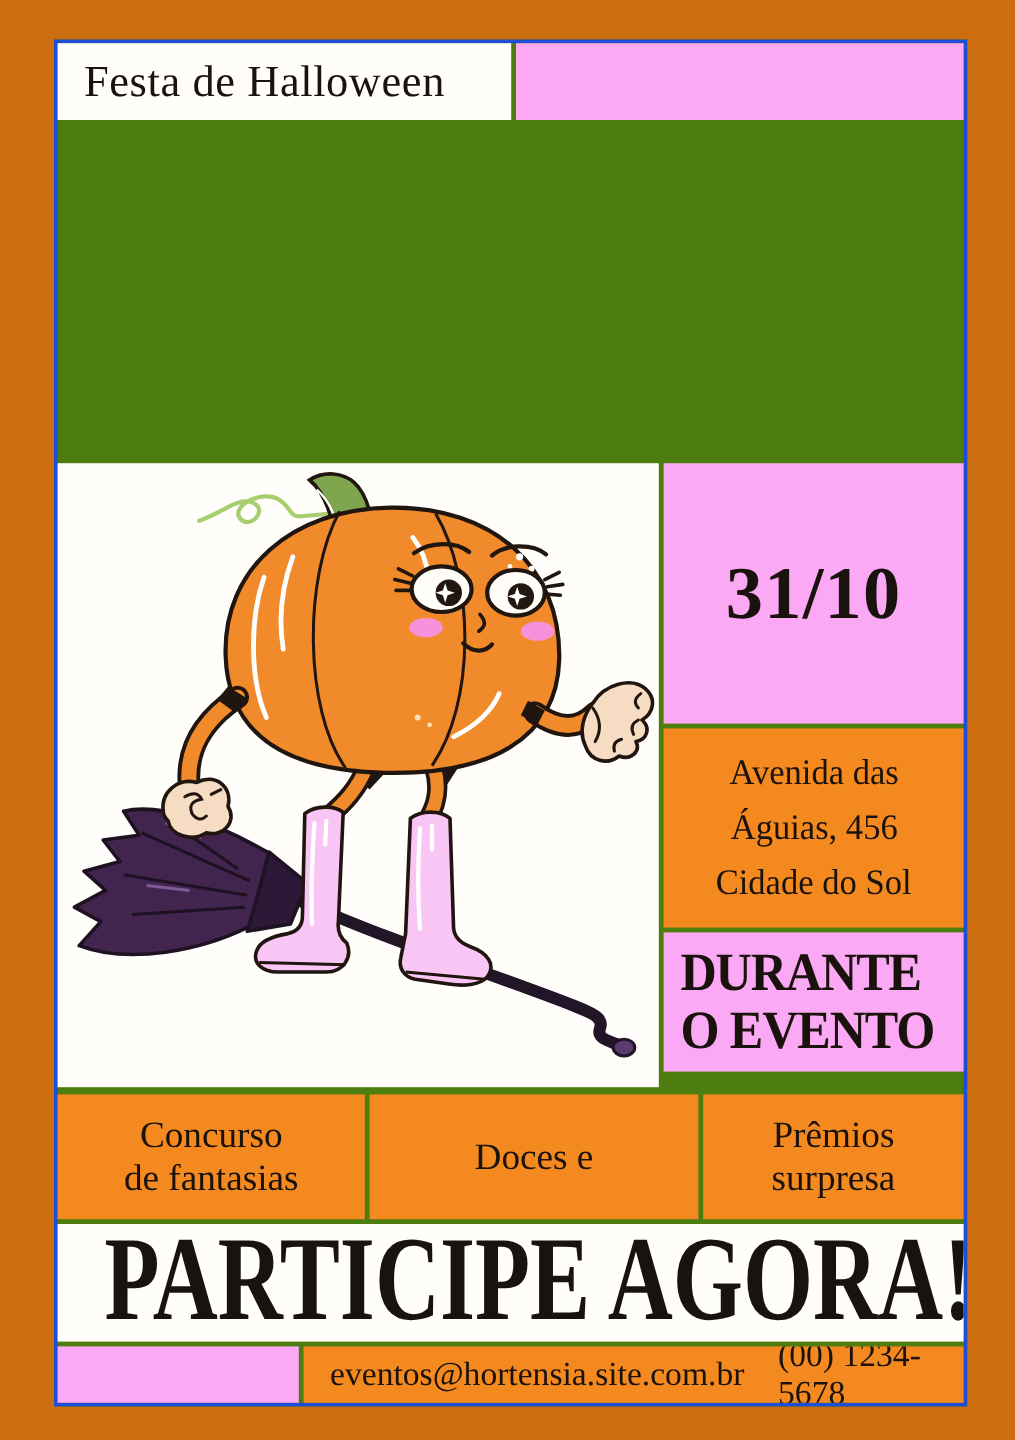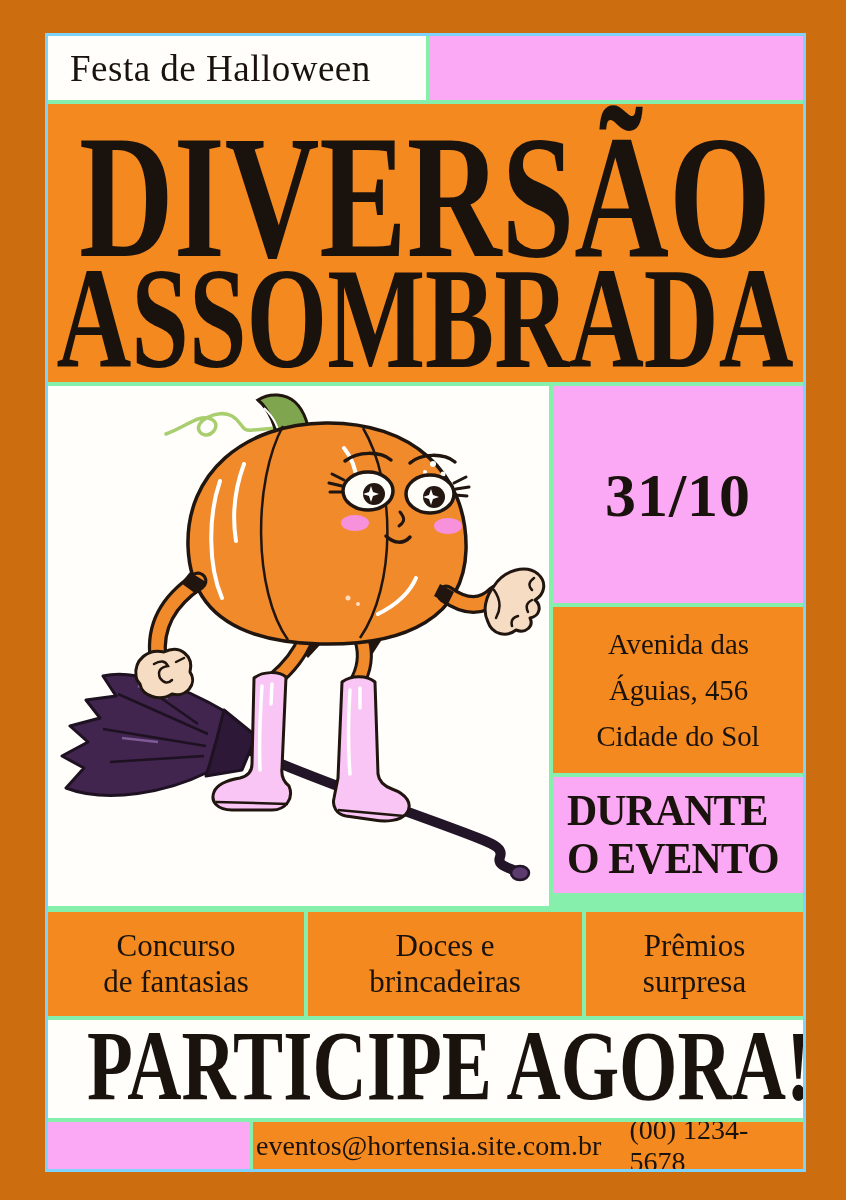--- a/index.html
+++ b/index.html
@@ -7,22 +7,22 @@
   body {
     font-family:"Liberation Serif","DejaVu Serif",serif;
     background:#CC6E10;
     position:relative;
     overflow:hidden;
     color:#1A120D;
   }
   #poster {
     position:absolute; left:45px; top:33px;
     width:755px; height:1133px;
-    background:#86efac;
-    border:3px solid #7dd3fc;
+    background:#4d7c0f;
+    border:3px solid #1d4ed8;
     box-sizing:content-box;
   }
   .blk { position:absolute; overflow:hidden; }
   .orange { background:#F4891F; }
   .pink   { background:#FBA9F5; }
   .white  { background:#FFFEFA; }
 
   
   #event-bar   { left:0;   top:0; width:378px; height:64px; display:flex; align-items:center; }
   #event-bar span { font-size:37px; padding-left:22px; letter-spacing:.5px; }
@@ -55,40 +55,34 @@
   #feature-2 { left:260px; width:274px; }
   #feature-3 { left:538px; width:217px; }
 
   
   #cta-strip { left:0; top:984px; width:755px; height:98px;padding-left:24px; }
   #cta-strip svg { display:block; width:755px; height:98px; }
 
   
   #pink-bottom  { left:0; top:1086px; width:201px; height:47px; }
   #contact-bar  { left:205px; top:1086px; width:550px; height:47px;
-                  display:flex; align-items:center; padding-left:3px; }
+                  display:flex; align-items:center; padding-left:22px; }
   #contact-bar .email { font-size:28px; }
   #contact-bar .phone { font-size:28px; margin-left:28px; }
 </style>
 </head>
 <body>
 
 <div id="poster">
 
   <div class="blk white" id="event-bar">
     <span>Festa de Halloween</span>
   </div>
   <div class="blk pink" id="pink-top"></div>
 
-  <div class="blk orange" id="title-block">
-    <svg viewBox="0 0 755 278">
-      <text class="fatface" x="377" y="152" font-size="176" text-anchor="middle" textLength="692" lengthAdjust="spacingAndGlyphs">DIVERSÃO</text>
-      <text class="fatface" x="377" y="263" font-size="145" text-anchor="middle" textLength="737" lengthAdjust="spacingAndGlyphs">ASSOMBRADA</text>
-    </svg>
-  </div>
 
   <div class="blk white" id="illustration-panel">
     <svg viewBox="0 0 501 520" width="501" height="520">
 
       <g>
         <path d="M196 362 C 270 396, 380 432, 430 452 C 448 459, 455 463, 452 471 C 449 479, 458 481, 468 485" fill="none" stroke="#221527" stroke-width="10" stroke-linecap="round"></path>
         <ellipse cx="472" cy="487" rx="9" ry="7" fill="#5C3B6E" stroke="#221527" stroke-width="2.5"></ellipse>
         <path d="M178 326 C 130 298, 85 283, 55 290 L 68 310 L 38 314 L 52 332 L 22 340 L 40 356 L 14 370 L 36 382 L 18 402 C 60 418, 120 406, 160 386 Q 175 378 182 366 Z" fill="#41254E" stroke="#1E1122" stroke-width="3" stroke-linejoin="round"></path>
         <path d="M160 348 L 70 308 M158 360 L 55 343 M156 370 L 62 376 M150 338 L 90 296" fill="none" stroke="#1E1122" stroke-width="2.5"></path>
         <path d="M176 324 L 208 350 L 194 384 L 158 390 Q 168 358 176 324 Z" fill="#2E1837" stroke="#1E1122" stroke-width="3" stroke-linejoin="round"></path>
@@ -176,21 +170,20 @@
     <div>DURANTE</div>
     <div>O EVENTO</div>
   </div>
 
   <div class="blk orange feature" id="feature-1">
     <div>Concurso</div>
     <div>de fantasias</div>
   </div>
   <div class="blk orange feature" id="feature-2">
     <div>Doces e</div>
-    <div>brincadeiras</div>
   </div>
   <div class="blk orange feature" id="feature-3">
     <div>Prêmios</div>
     <div>surpresa</div>
   </div>
 
   <div class="blk white" id="cta-strip">
     <svg viewBox="0 0 755 98">
       <text class="fatface" x="377" y="79" font-size="100" text-anchor="middle" textLength="724" lengthAdjust="spacingAndGlyphs">PARTICIPE AGORA!</text>
     </svg>

